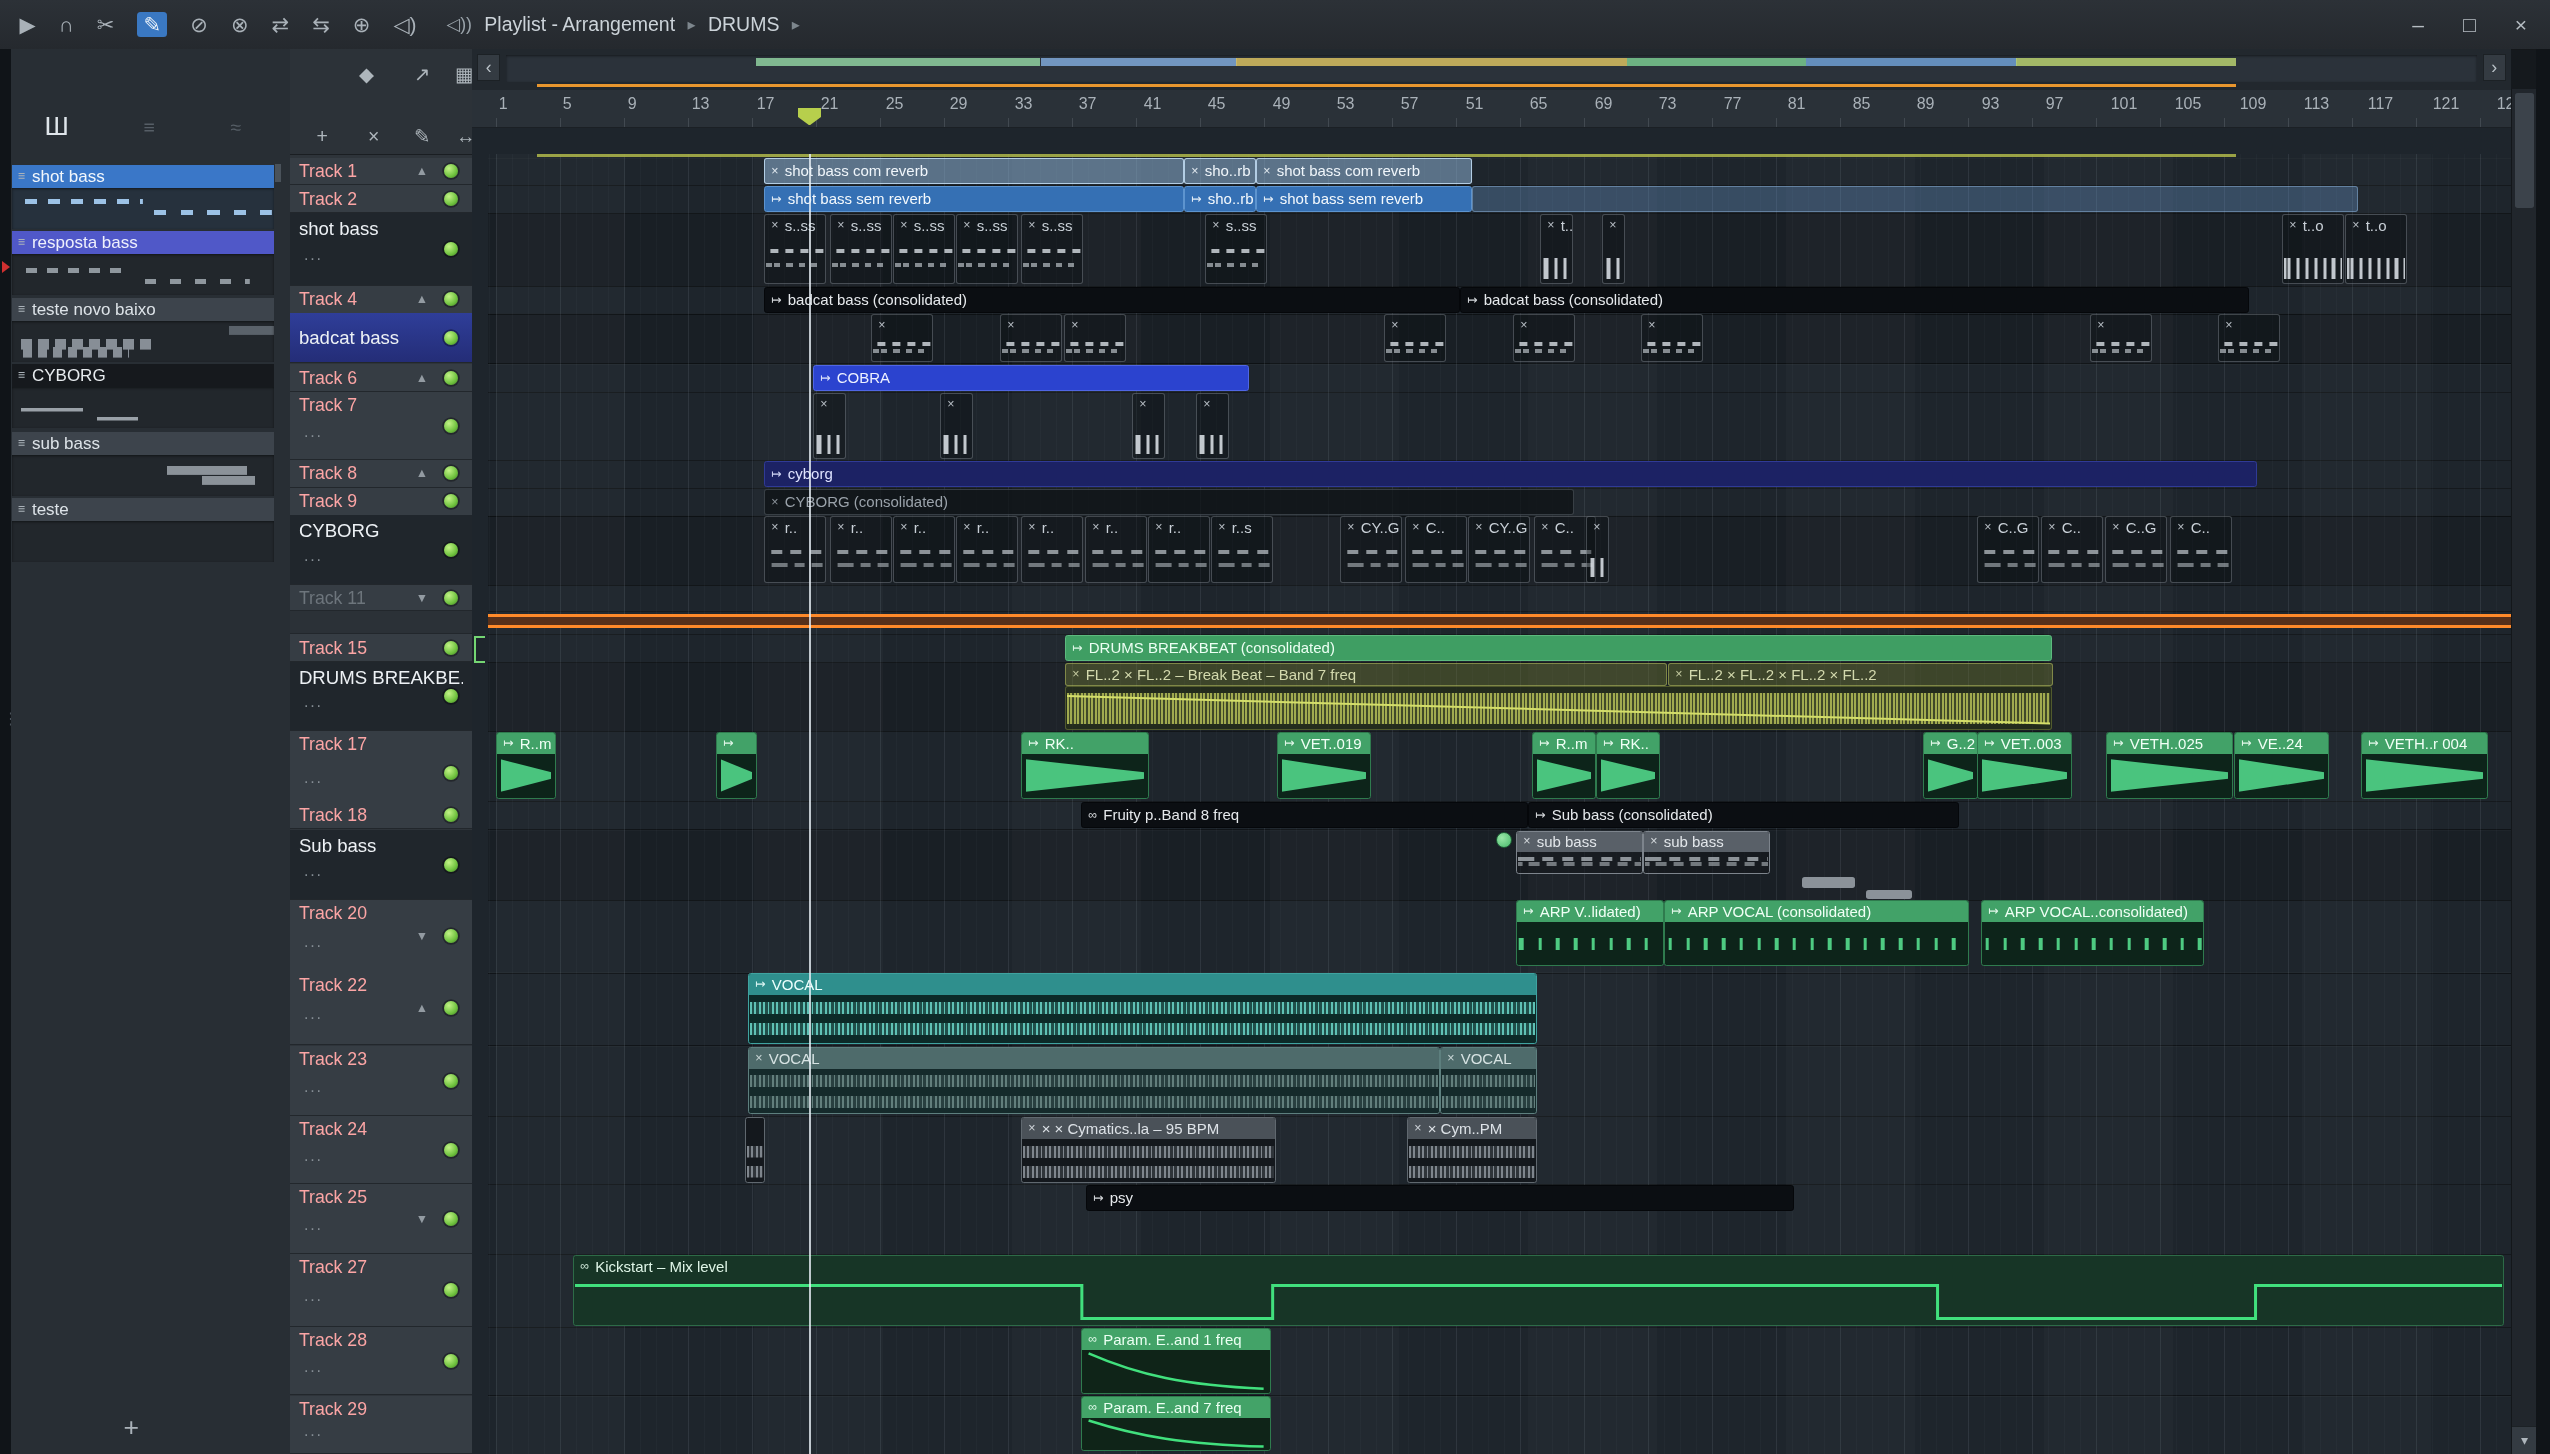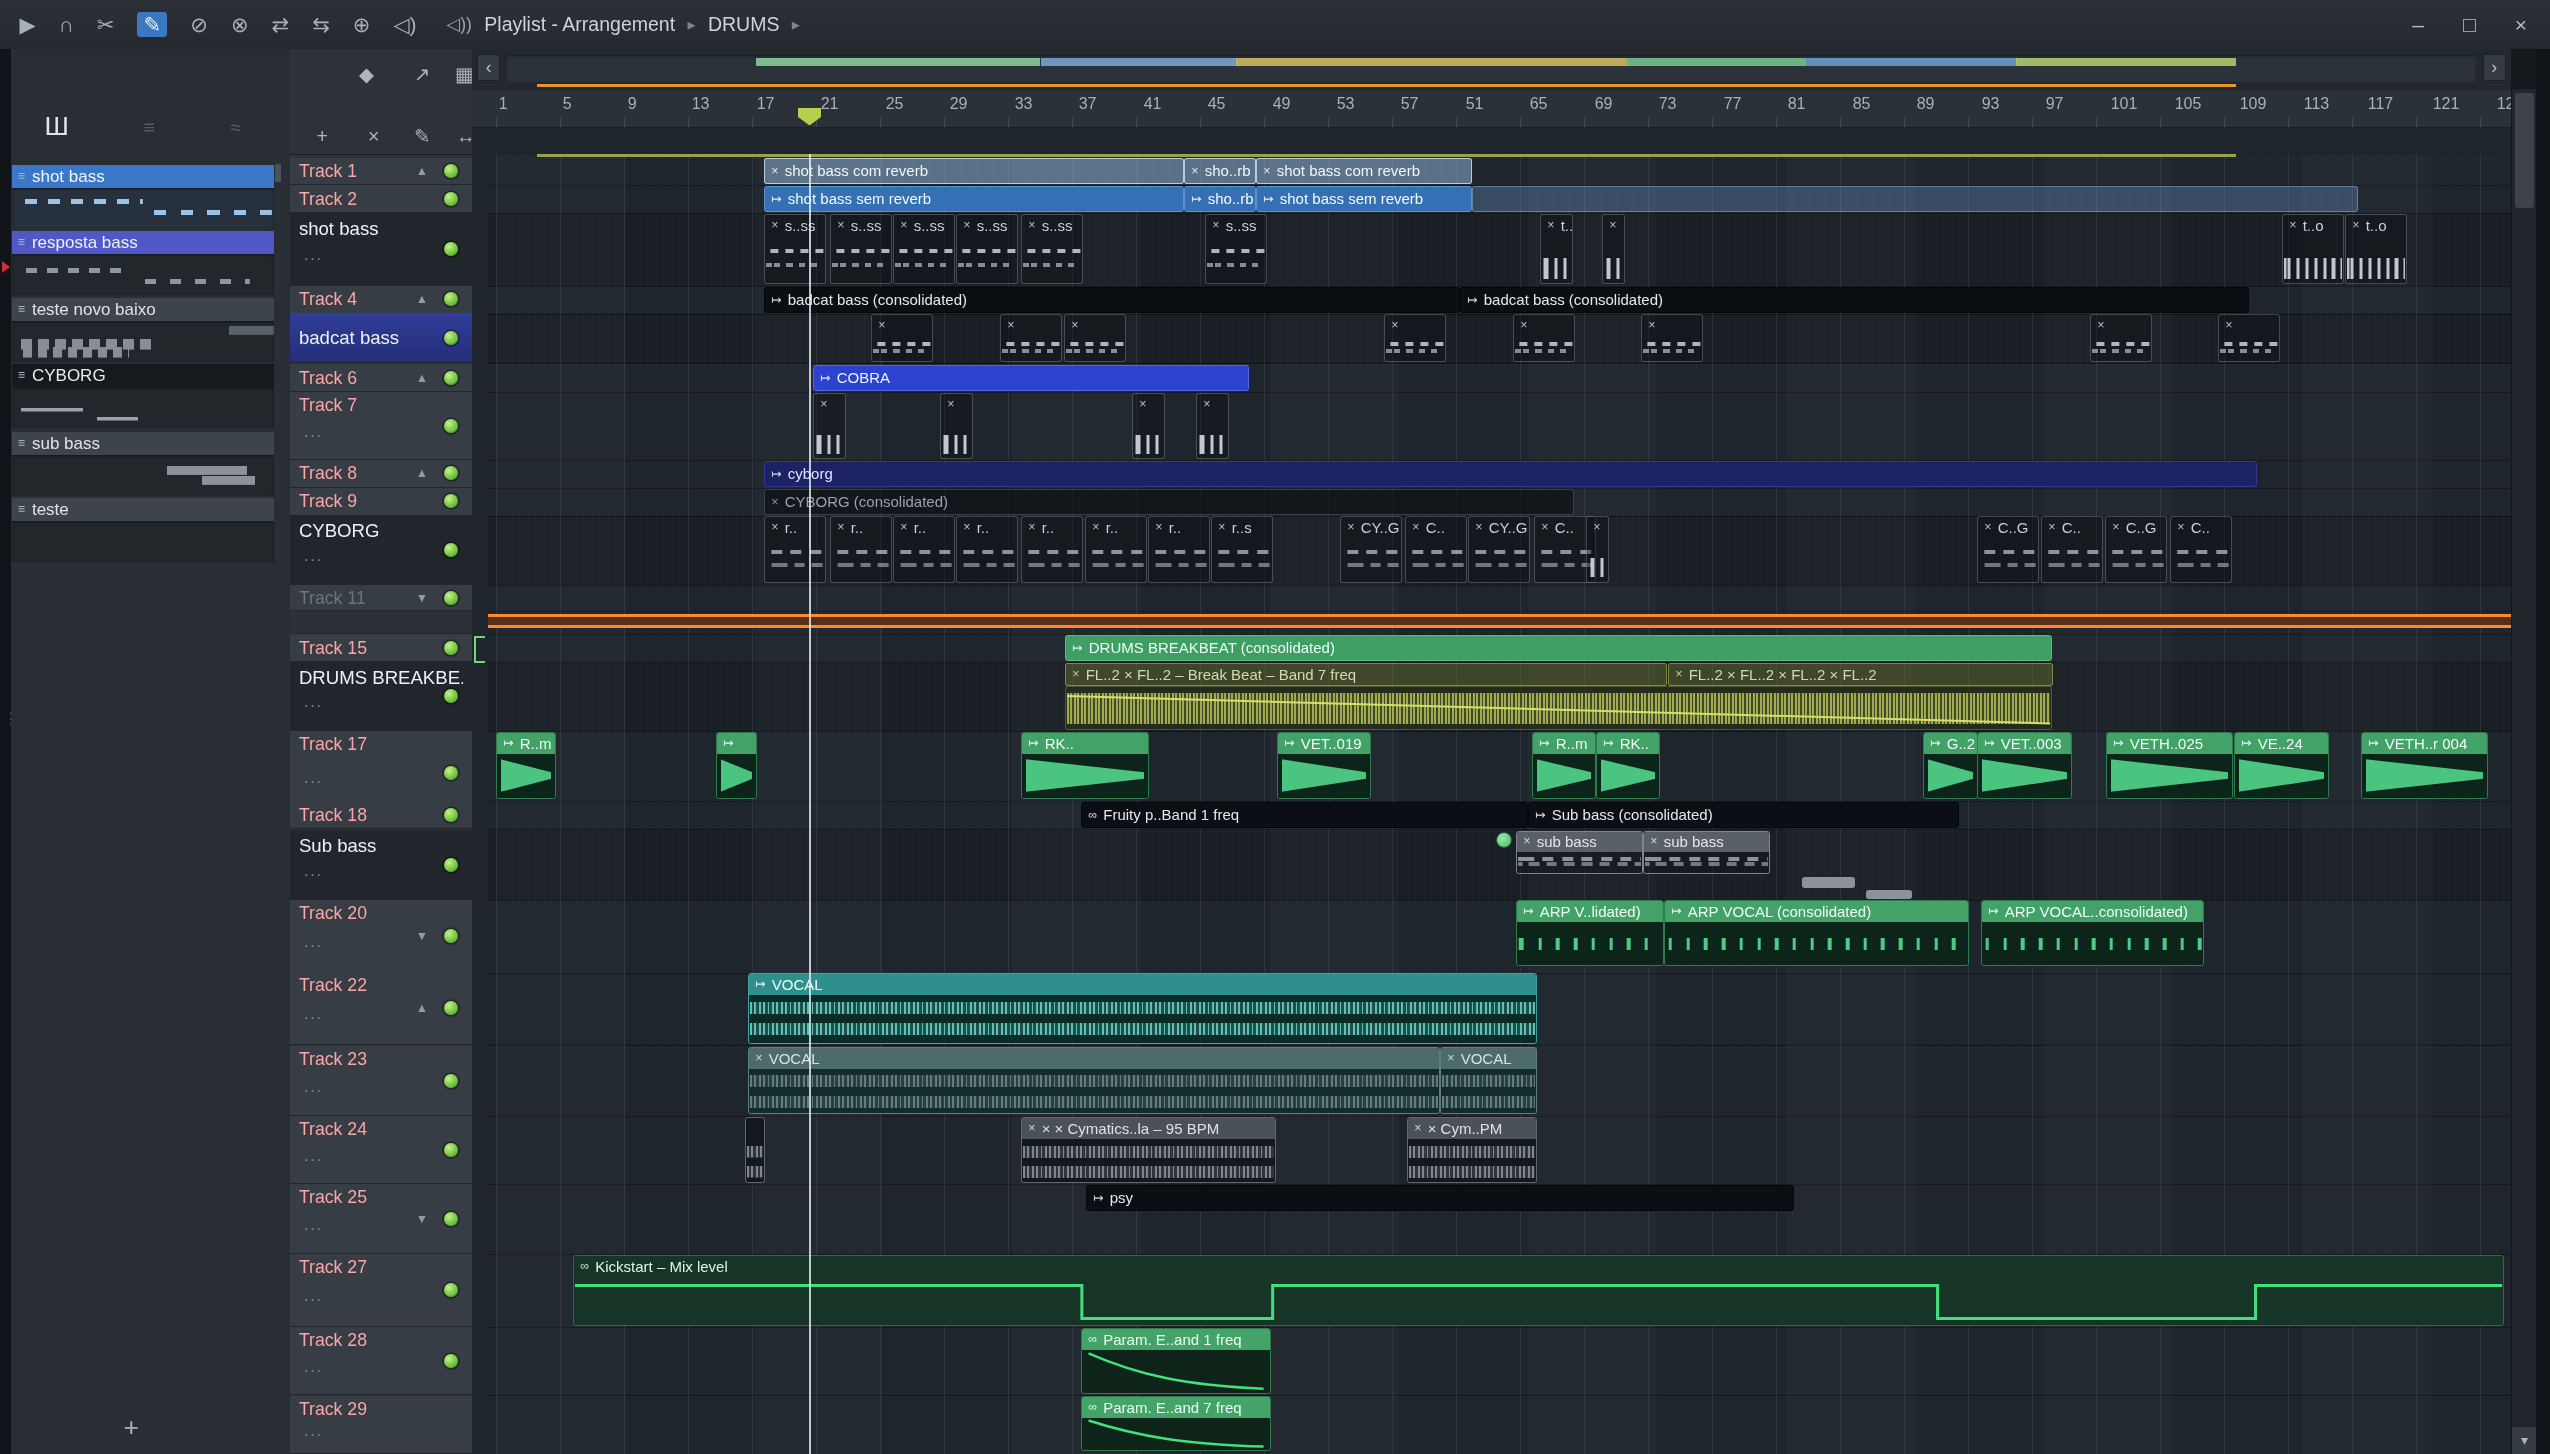--- a/index.html
+++ b/index.html
@@ -942,21 +942,21 @@
             <span class="ci">↦</span>
             <span class="cl">VETH..r 004</span>
           </div>
           <div class="cb p-decay">
             <div class="wedge"></div>
           </div>
         </div>
         <div class="clip k-black bar" style="left: 593px; top: 648px; width: 447px; height: 26px;">
           <div class="ch" style="line-height: 24px;">
             <span class="ci">∞</span>
-            <span class="cl">Fruity p..Band 1 freq</span>
+            <span class="cl">Fruity p..Band 8 freq</span>
           </div>
         </div>
         <div class="clip k-black bar" style="left: 1040px; top: 648px; width: 431px; height: 26px;">
           <div class="ch" style="line-height: 24px;">
             <span class="ci">↦</span>
             <span class="cl">Sub bass (consolidated)</span>
           </div>
         </div>
         <div class="clip k-greendot bar" style="left: 1008px; top: 678px; width: 16px; height: 16px;"></div>
         <div class="clip k-grey" style="left: 1028px; top: 677px; width: 127px; height: 43px;">

